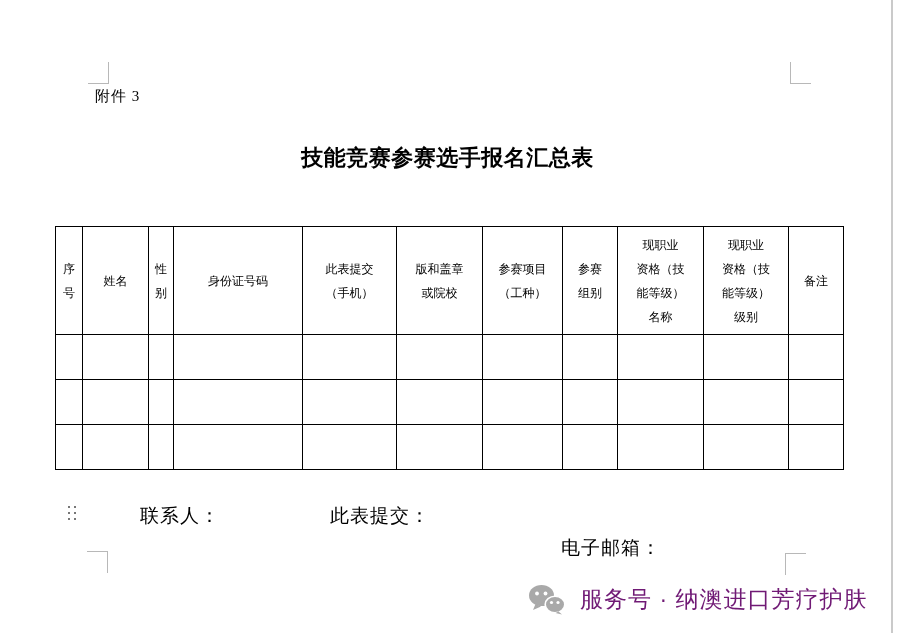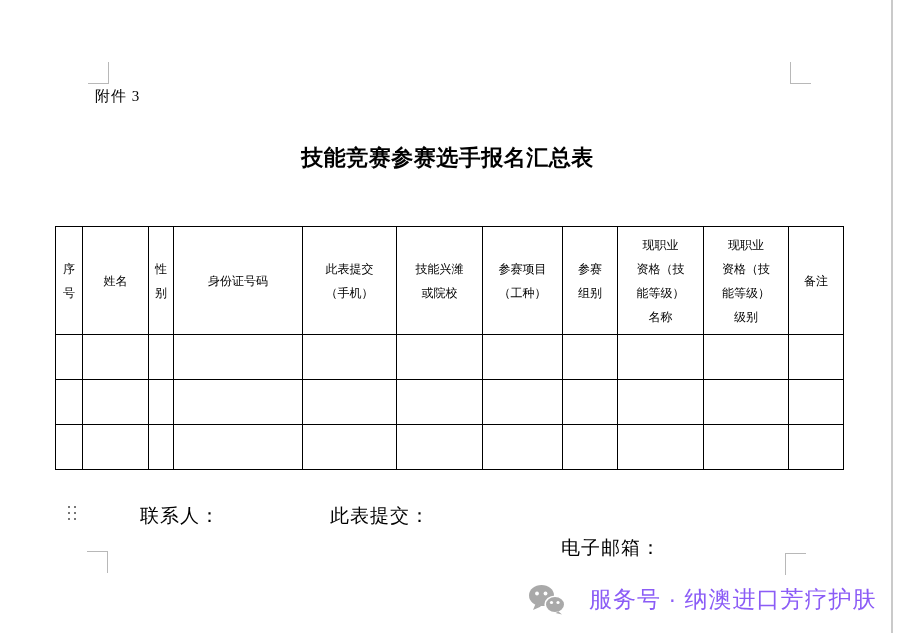--- a/index.html
+++ b/index.html
@@ -57,22 +57,22 @@
 
   .dots{
     position:absolute;left:68px;top:506px;
     display:grid;grid-template-columns:2px 2px;grid-auto-rows:2px;
     column-gap:4px;row-gap:4px;width:8px;height:14px;
   }
   .dots span{width:2px;height:2px;background:#4a4a4a;border-radius:50%;}
 
   .watermark{
     position:absolute;left:528px;top:584px;
-    display:flex;align-items:center;gap:24px;
-    color:#8b5cf6;font-size:23px;letter-spacing:1px;
+    display:flex;align-items:center;gap:15px;
+    color:#701a75;font-size:23px;letter-spacing:1px;
     font-family:"Liberation Sans", sans-serif;
   }
   .watermark svg{display:block;}
 </style>
 </head>
 <body>
 
 <div class="page">
 
   <div class="corner tl"></div>
@@ -104,21 +104,21 @@
     <thead>
       <tr>
         <th>序
 号</th>
         <th>姓名</th>
         <th>性
 别</th>
         <th>身份证号码</th>
         <th>此表提交
 （手机）</th>
-        <th>技能兴潍
+        <th>版和盖章
 或院校</th>
         <th>参赛项目
 （工种）</th>
         <th>参赛
 组别</th>
         <th>现职业
 资格（技
 能等级）
 名称</th>
         <th>现职业

